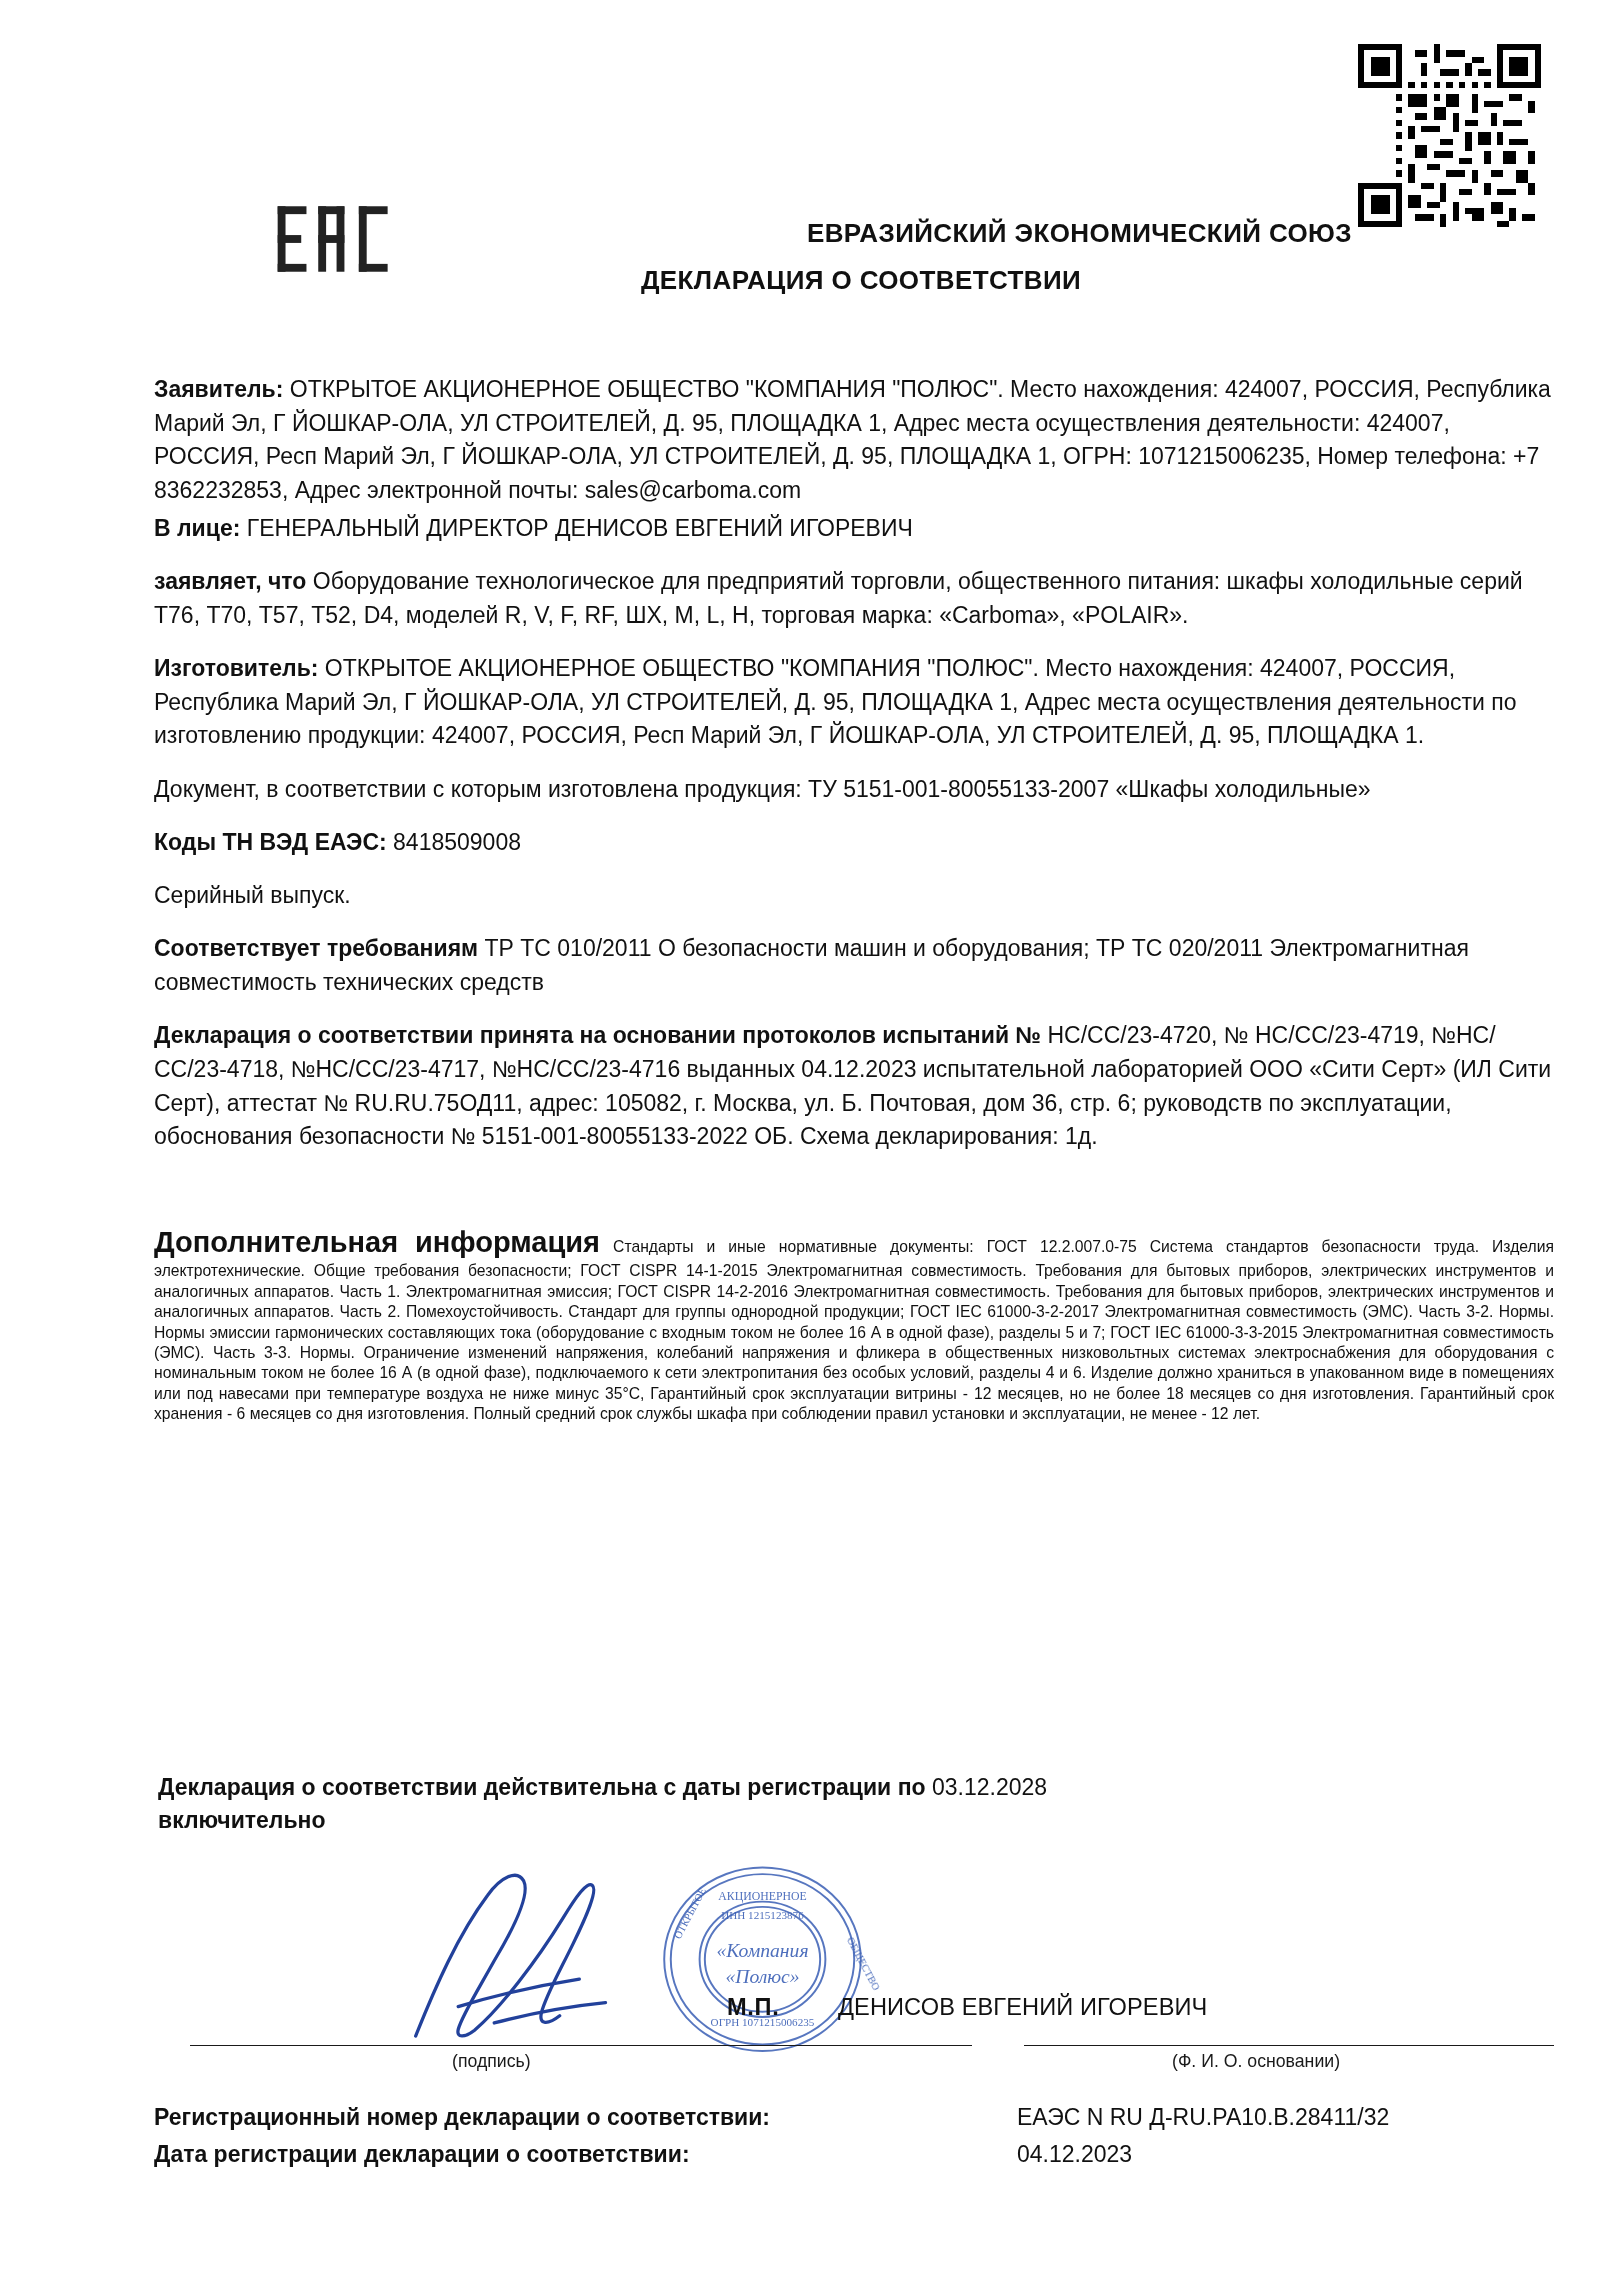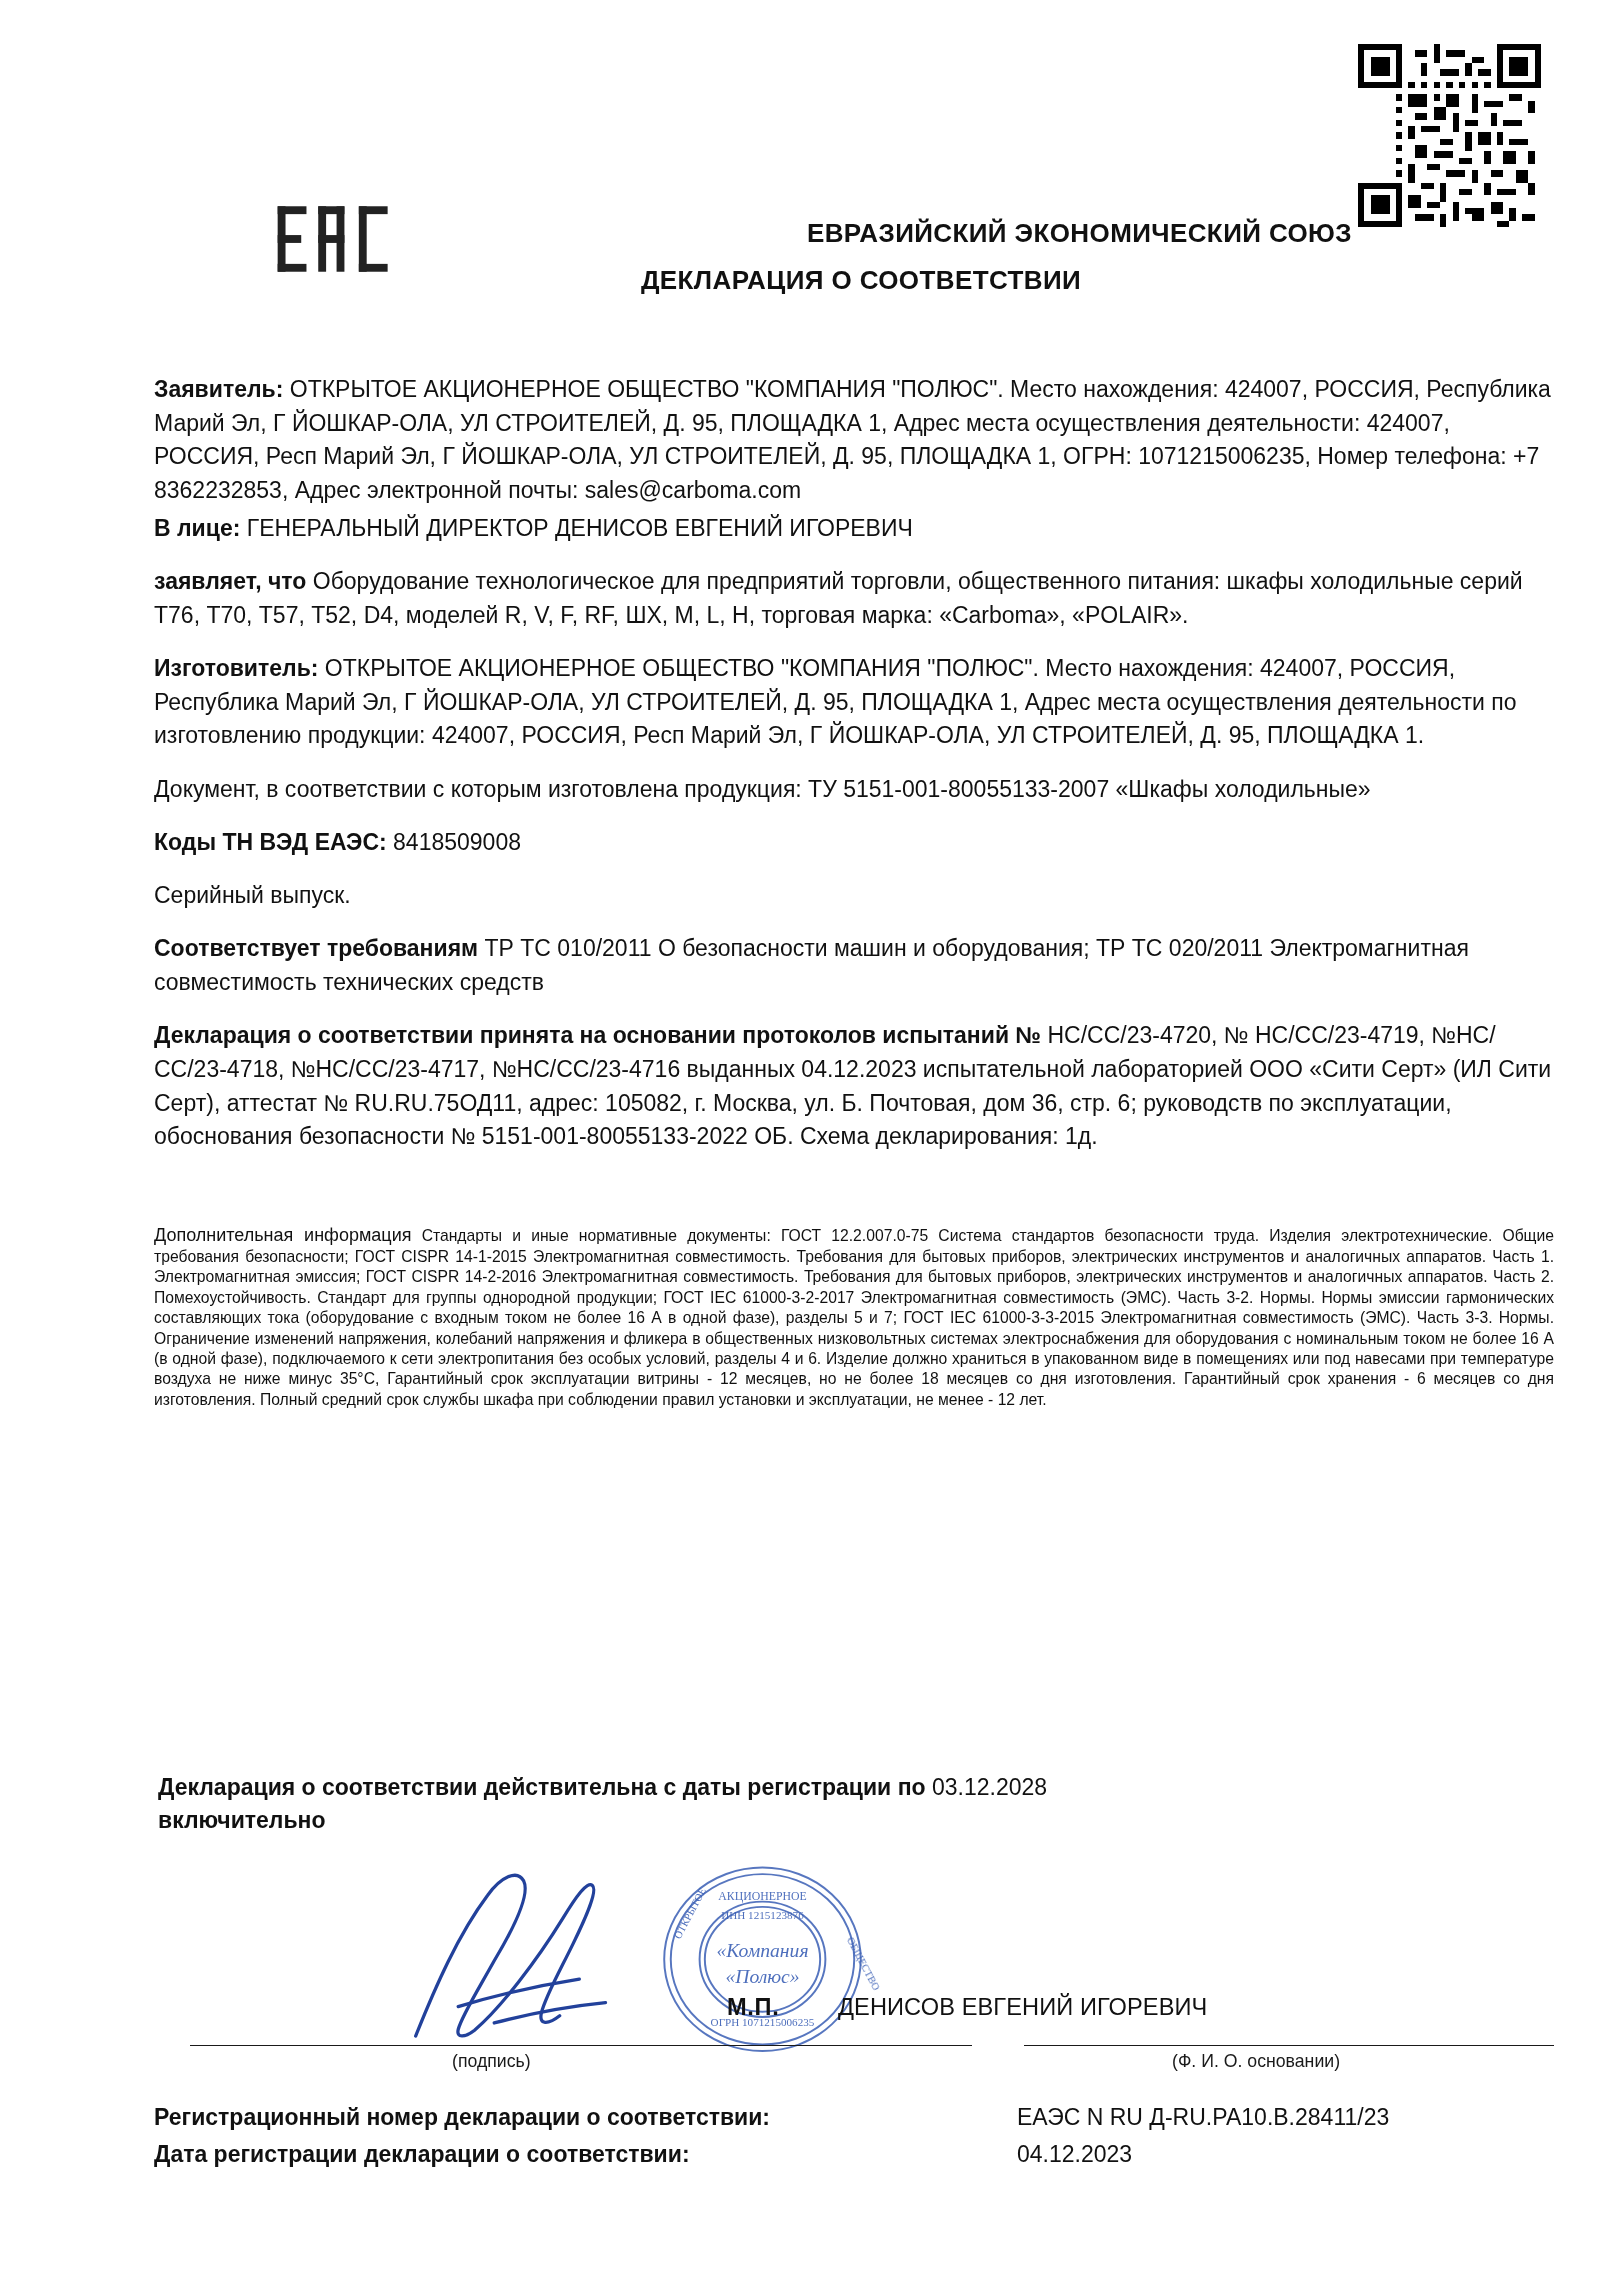--- a/index.html
+++ b/index.html
@@ -85,22 +85,22 @@
   .para.tight { margin-bottom: 3.9px; margin-top: 7px; }
   .b { font-weight: bold; }
 
   .small-block {
     font-size: 15.7px;
     line-height: 1.30;
     text-align: justify;
     margin-top: 3.9px;
   }
   .small-block .lead {
-    font-size: 18px;
-    font-weight: normal;
+    font-size: 29px;
+    font-weight: bold;
   }
 
   
   .sig-zone {
     position: absolute;
     left: 0;
     top: 1767px;
     width: 1400px;
     height: 458px;
   }
@@ -410,21 +410,21 @@
           <div class="rule left"></div>
           <div class="rule right"></div>
         </div>
 
         <div class="cap left">(подпись)</div>
         <div class="cap right">(Ф. И. О. основании)</div>
 
         <div class="reg-rows">
           <div class="reg-row">
             <span class="reg-label">Регистрационный номер декларации о соответствии:</span>
-            <span class="reg-value">ЕАЭС N RU Д-RU.РА10.В.28411/23</span>
+            <span class="reg-value">ЕАЭС N RU Д-RU.РА10.В.28411/32</span>
           </div>
           <div class="reg-row">
             <span class="reg-label">Дата регистрации декларации о соответствии:</span>
             <span class="reg-value">04.12.2023</span>
           </div>
         </div>
       </div>
     </div>
 
   </div>

